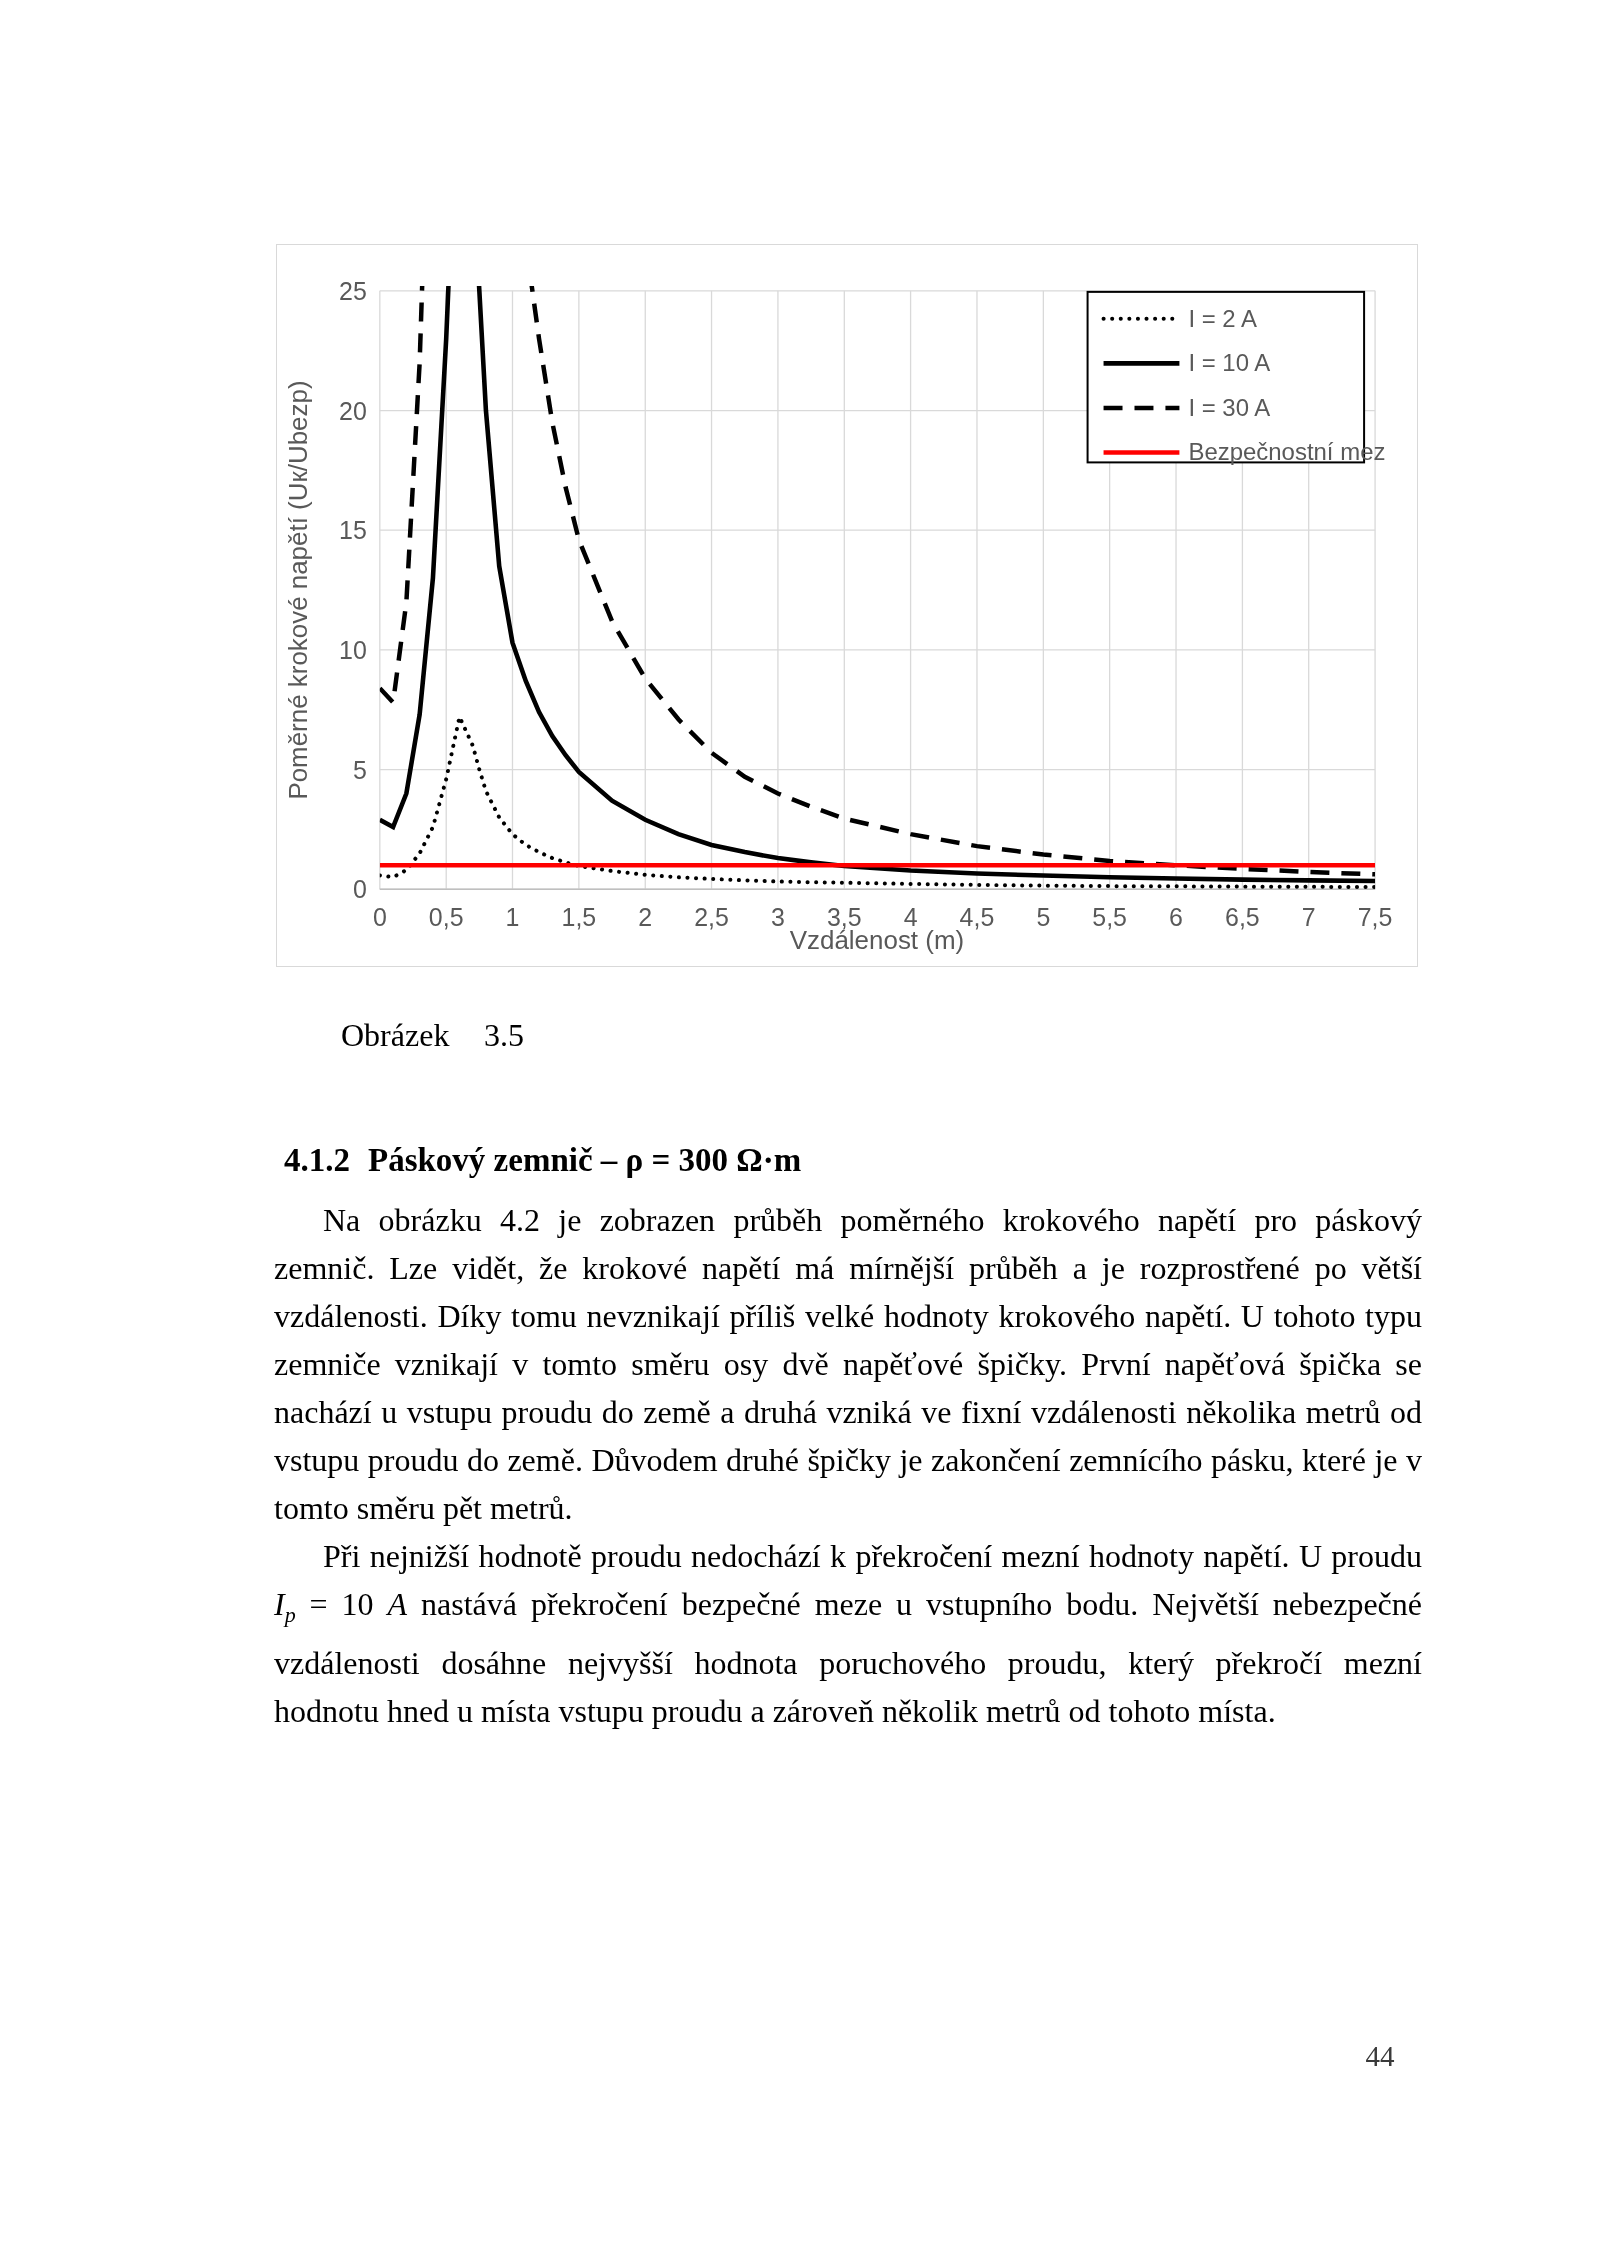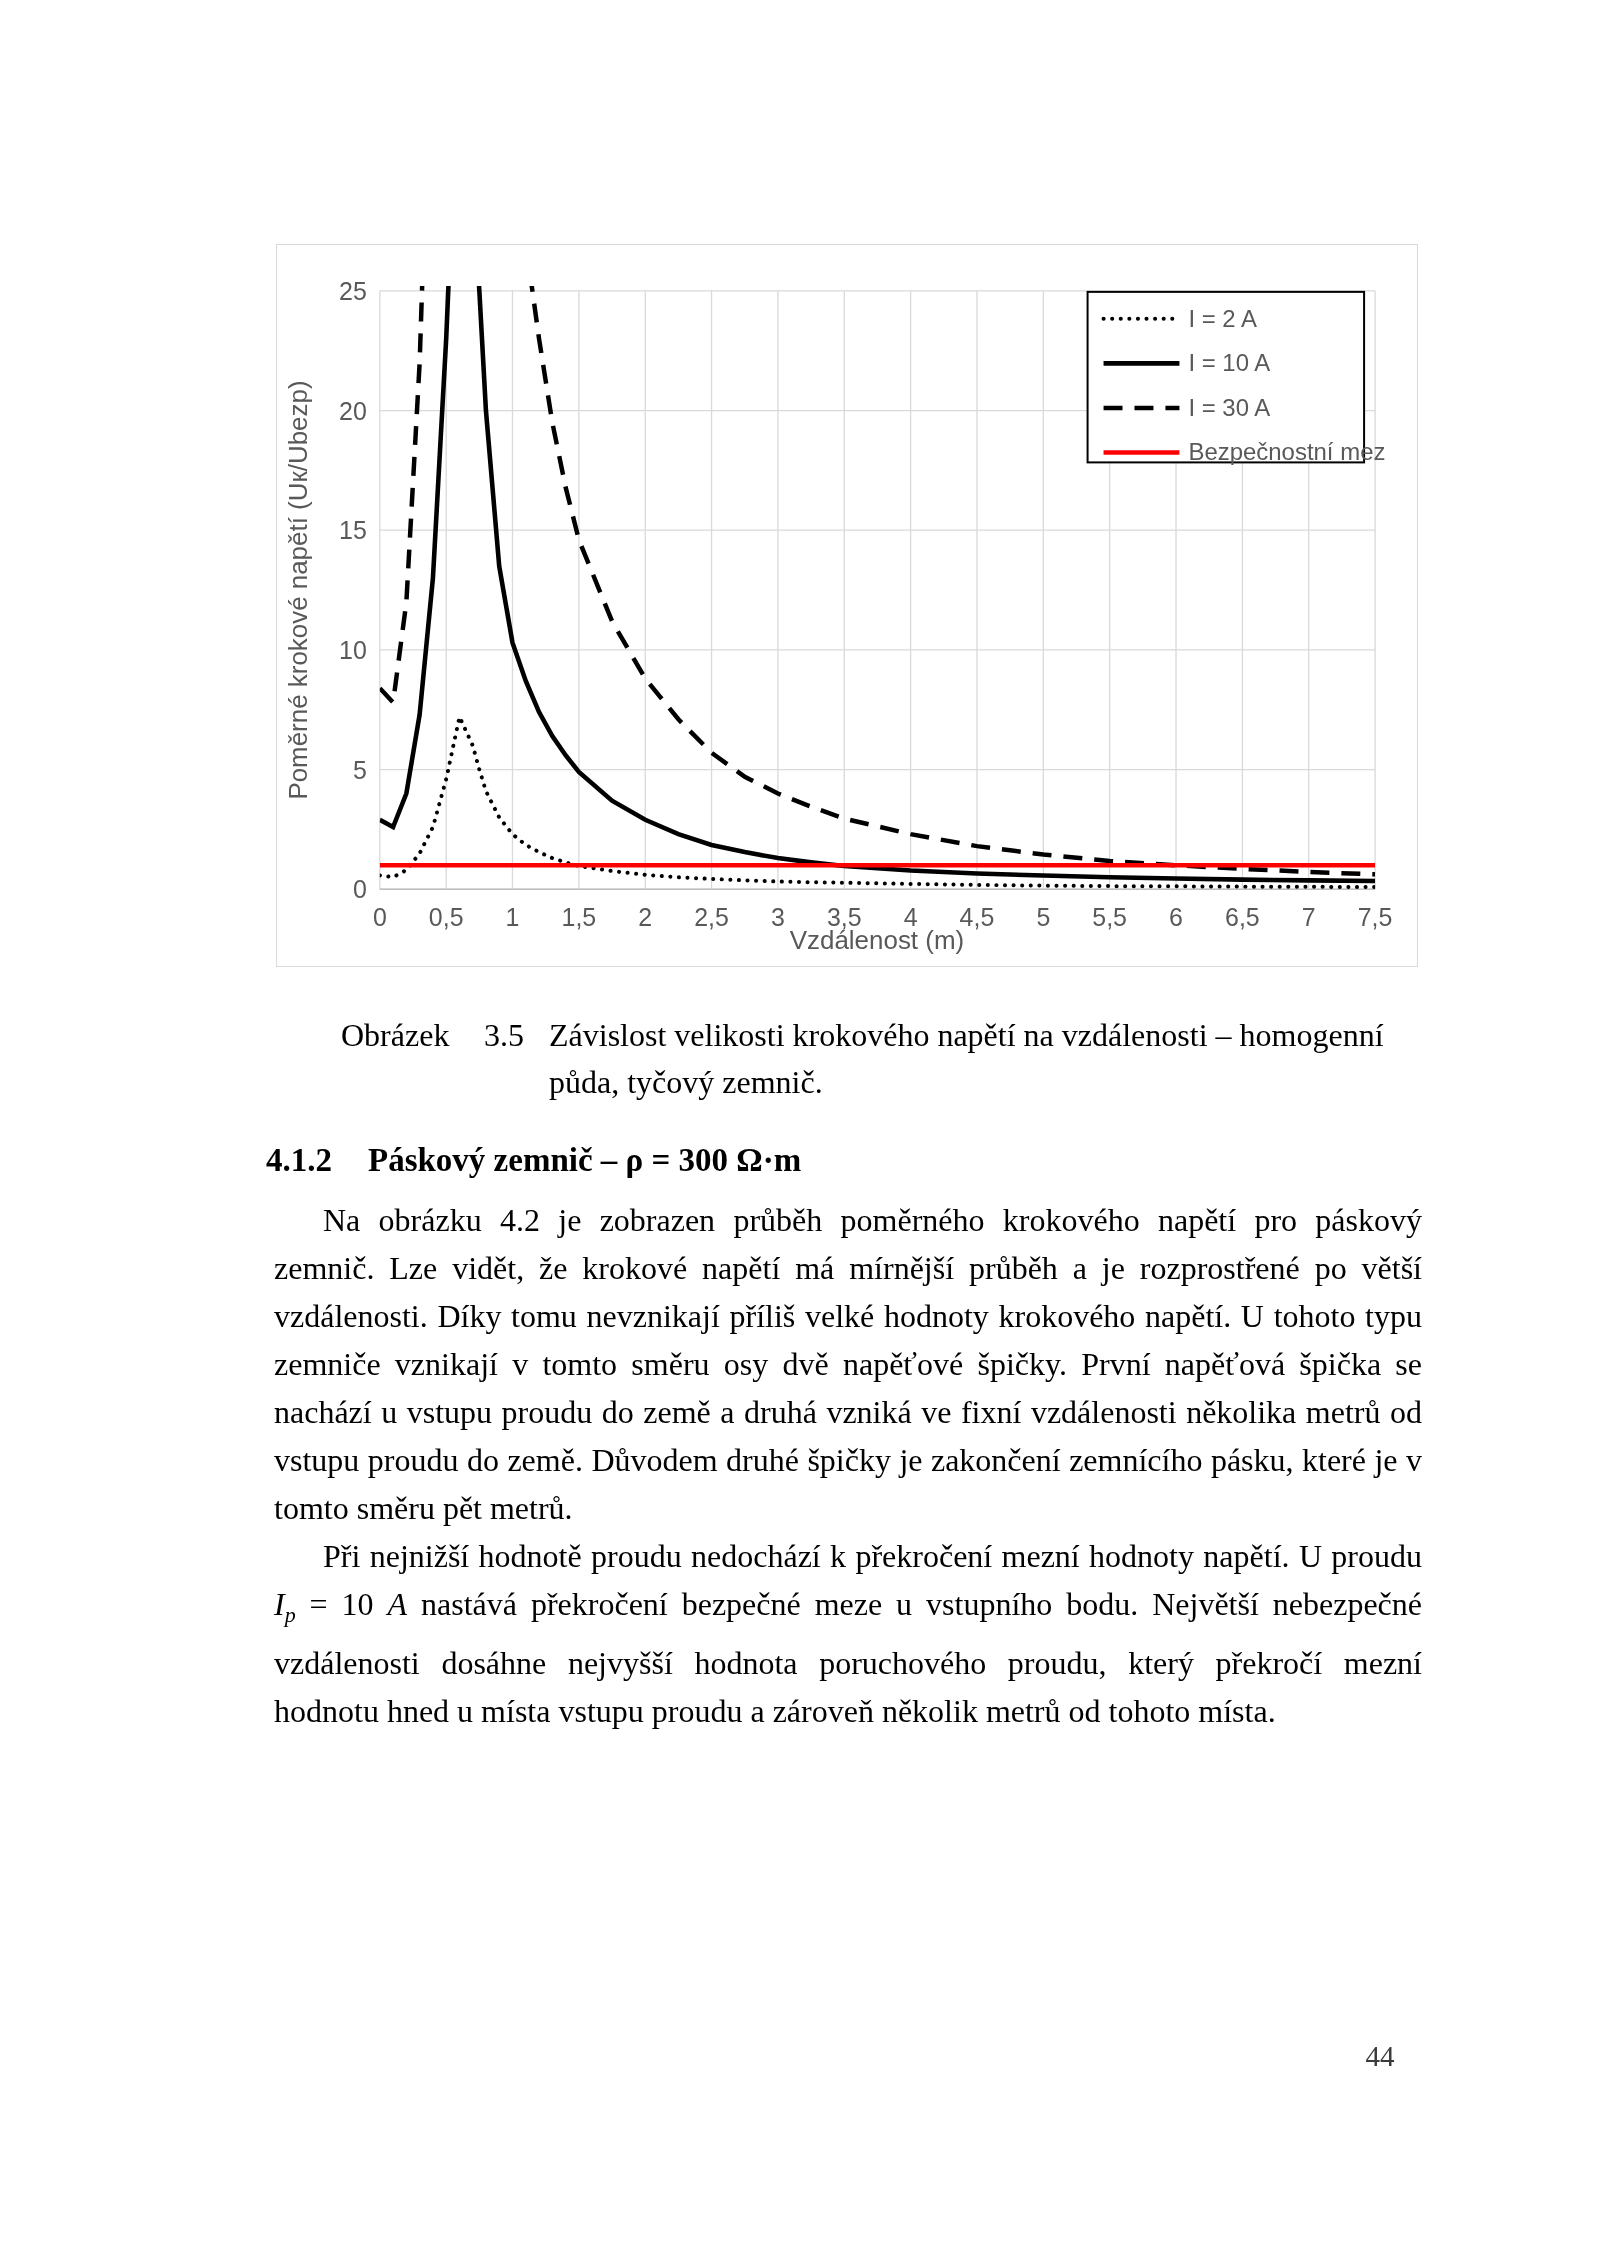--- a/index.html
+++ b/index.html
@@ -18,21 +18,21 @@
   .legend-text { font:24px "Liberation Sans", sans-serif; fill:#595959; }
   .caption {
     position:absolute; left:341px; top:1012px; width:1062px;
     display:flex; font-size:32px; line-height:47px;
   }
   .cap-label { width:143px; flex:none; }
   .cap-num   { width:65px;  flex:none; }
   .cap-text  { flex:1; }
   .heading {
     position:absolute; left:266px; top:1140px; width:1148px;
-    display:flex; font-weight:bold; font-size:33px; line-height:40px;
+    display:flex; font-weight:bold; font-size:33px; line-height:40px;text-align:center;
   }
   .h-num { width:102px; flex:none; }
   .body-text { position:absolute; left:274px; top:1196px; width:1148px; }
   .body-text p {
     margin:0; text-align:justify; text-indent:49px;
     font-size:32px; line-height:48px;
   }
   .body-text i sub { font-size:22px; }
   .page-number {
     position:absolute; left:1340px; top:2040px; width:80px;
@@ -118,21 +118,20 @@
           <text class="legend-text" x="913" y="171.4">I = 30 A</text>
           <line x1="828" y1="208.1" x2="904" y2="208.1" stroke="#ff0000" stroke-width="4.6"></line>
           <text class="legend-text" x="913" y="216.1">Bezpečnostní mez</text>
         </g>
       </svg>
   </div>
 
   <div class="caption">
     <span class="cap-label">Obrázek</span>
     <span class="cap-num">3.5</span>
-    <span class="cap-text">Závislost velikosti krokového napětí na vzdálenosti – homogenní půda, tyčový zemnič.</span>
   </div>
 
   <div class="heading">
     <span class="h-num">4.1.2</span>
     <span class="h-title">Páskový zemnič – ρ = 300 Ω·m</span>
   </div>
 
   <div class="body-text">
     <p>Na obrázku 4.2 je zobrazen průběh poměrného krokového napětí pro páskový zemnič. Lze vidět, že krokové napětí má mírnější průběh a je rozprostřené po větší vzdálenosti. Díky tomu nevznikají příliš velké hodnoty krokového napětí. U tohoto typu zemniče vznikají v tomto směru osy dvě napěťové špičky. První napěťová špička se nachází u vstupu proudu do země a druhá vzniká ve fixní vzdálenosti několika metrů od vstupu proudu do země. Důvodem druhé špičky je zakončení zemnícího pásku, které je v tomto směru pět metrů.</p>
     <p><span>Při nejnižší hodnotě proudu nedochází k překročení mezní hodnoty napětí. U proudu </span><i><span>I</span><sub>p</sub></i><span> = 10 </span><i>A</i><span> nastává překročení bezpečné meze u vstupního bodu. Největší nebezpečné vzdálenosti dosáhne nejvyšší hodnota poruchového proudu, který překročí mezní hodnotu hned u místa vstupu proudu a zároveň několik metrů od tohoto místa.</span></p>

